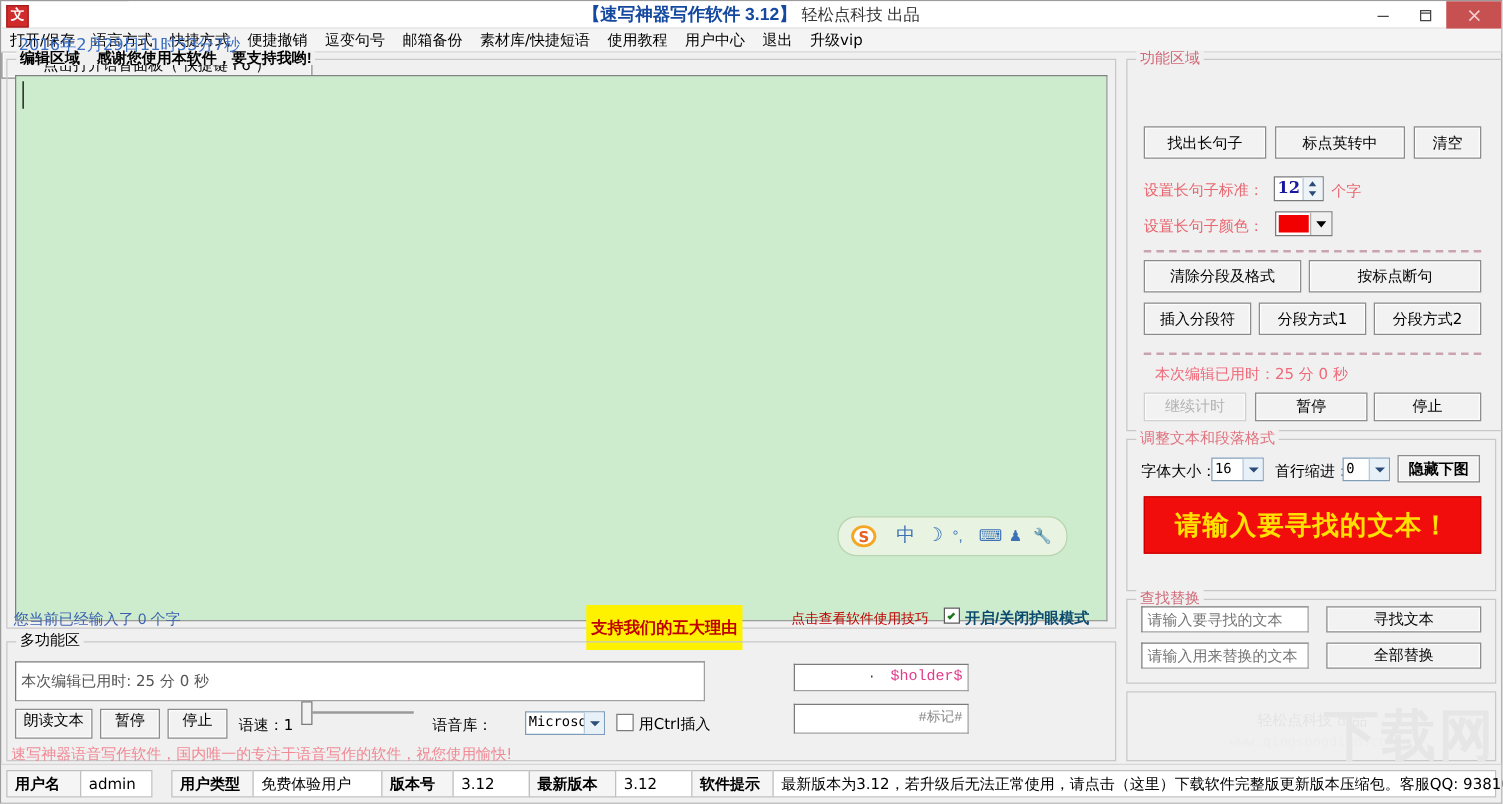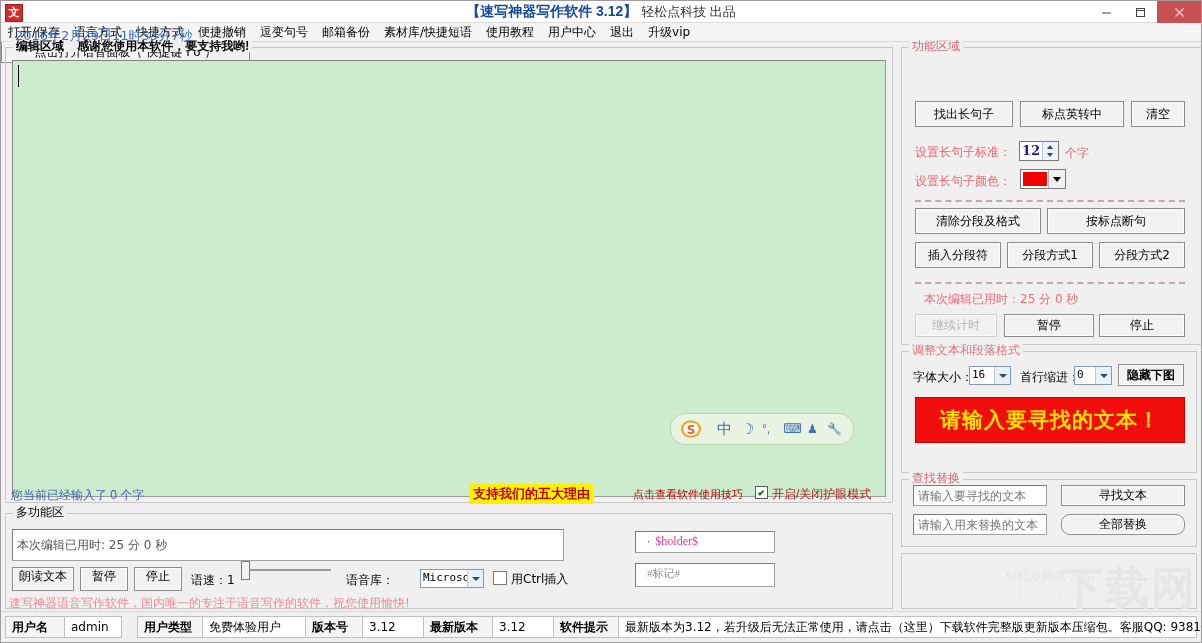--- a/index.html
+++ b/index.html
@@ -50,23 +50,23 @@
 
   
   .ime{position:absolute;left:669px;top:412px;width:182px;height:30px;
     background:#e8f3e2;border:1px solid #b9d5ae;border-radius:15px;}
   .ime .slogo{position:absolute;left:8px;top:4px;width:24px;height:22px;}
   .ime .icn{position:absolute;top:5px;color:#3c72b5;font-size:15px;line-height:20px;}
 
   .editor-status{position:absolute;left:10px;top:486px;width:880px;height:16px;font-size:12px;}
   .es-left{position:absolute;left:0;top:0;color:#3a5fb0;}
   .es-hl{position:absolute;left:458px;top:-3px;background:#fff200;color:#c00000;
-    font-weight:bold;font-size:13px;padding:1px 4px;}
+    font-weight:bold;font-size:13px;padding:9px 4px;}
   .es-tip{position:absolute;left:622px;top:0;color:#c00000;font-size:11px;}
-  .es-eye{position:absolute;left:744px;top:-1px;font-size:12px;color:#b91c1c;}
+  .es-eye{position:absolute;left:744px;top:-1px;font-size:12px;color:#0c4a6e;font-weight:bold;}
   .es-eye .cb{display:inline-block;width:11px;height:11px;border:1px solid #5a5a5a;
     background:#fff;vertical-align:-1px;margin-right:4px;position:relative;}
   .es-eye .cb:after{content:"";position:absolute;left:2px;top:4px;width:4px;height:1px;
     border-left:2px solid #1a7a1a;border-bottom:2px solid #1a7a1a;
     transform:rotate(-45deg);}
 
   
   .multi-box{left:4px;top:512px;width:888px;height:96px;}
   .multi-input{position:absolute;left:7px;top:12px;width:552px;height:34px;
     background:#fff;border:1px solid #a0a0a0;border-top-color:#7a7a7a;
@@ -91,21 +91,21 @@
   .sel .arrow:after{content:"";position:absolute;left:4px;top:7px;border-left:4px solid transparent;
     border-right:4px solid transparent;border-top:4px solid #2a4a78;}
   .cbx{position:absolute;font-size:12px;font-family:"DejaVu Sans",sans-serif;}
   .cbx .box{display:inline-block;width:12px;height:12px;border:1px solid #7a7a7a;
     background:#fff;vertical-align:-2px;margin-right:4px;}
   .redline{position:absolute;left:8px;top:594px;width:860px;font-size:12px;color:#f08a95;
     font-family:"DejaVu Sans",sans-serif;}
 
   .holder-input{position:absolute;background:#fff;border:1px solid #a0a0a0;
     border-top-color:#7a7a7a;border-left-color:#7a7a7a;box-sizing:border-box;
-    font-size:12px;padding:2px 11px;outline:none;font-family:Liberation Serif, serif;}
+    font-size:12px;padding:2px 4px;outline:none;font-family:Liberation Mono, monospace;text-align:right;}
 
   
   .func-box{left:900px;top:46px;width:352px;height:298px;}
   .func-label{color:#d06a78;}
   .datetime{position:absolute;left:14px;top:26px;font-size:13px;color:#3a6fc4;
     font-family:"DejaVu Sans",sans-serif;}
   .dashed{position:absolute;height:0;border-top:2px dashed #c9a3ad;}
   .pinklbl{position:absolute;font-size:12px;color:#e8656f;font-family:"DejaVu Sans",sans-serif;}
   .spin{position:absolute;background:#fff;border:1px solid #7a7a7a;box-sizing:border-box;}
   .spin .val{position:absolute;left:0;top:0;right:16px;bottom:0;text-align:center;
@@ -324,21 +324,21 @@
   <div class="banner" style="background: rgb(242, 13, 13);">
     <span style="color: rgb(255, 225, 0);">请输入要寻找的文本！</span>
   </div>
 
   <div class="gbox find-box">
     <div class="glabel find-label">查找替换</div>
   </div>
   <input class="fi" style="left: 912px; top: 484px; width: 134px; height: 21px;" placeholder="请输入要寻找的文本">
   <div class="btn" style="position:absolute;left:1060px;top:484px;width:124px;height:21px;line-height:19px;">寻找文本</div>
   <input class="fi" style="left: 912px; top: 513px; width: 134px; height: 21px;" placeholder="请输入用来替换的文本">
-  <div class="btn" style="position:absolute;left:1060px;top:513px;width:124px;height:21px;line-height:19px;border-radius:9px;">全部替换</div>
+  <div class="btn" style="position:absolute;left:1060px;top:513px;width:124px;height:21px;line-height:19px;">全部替换</div>
 
   <div class="gbox wm-box">
     <div class="wm1">轻松点科技 出品</div>
     <div class="wm2">www.qingsongdian.com</div>
   </div>
   <div class="bigwm" style="right:4px;bottom:24px;">下载网</div>
 
   <div class="statusbar">
     <div class="sbcell k" style="left:4px;width:60px;">用户名</div>
     <div class="sbcell" style="left:63px;width:58px;">admin</div>

